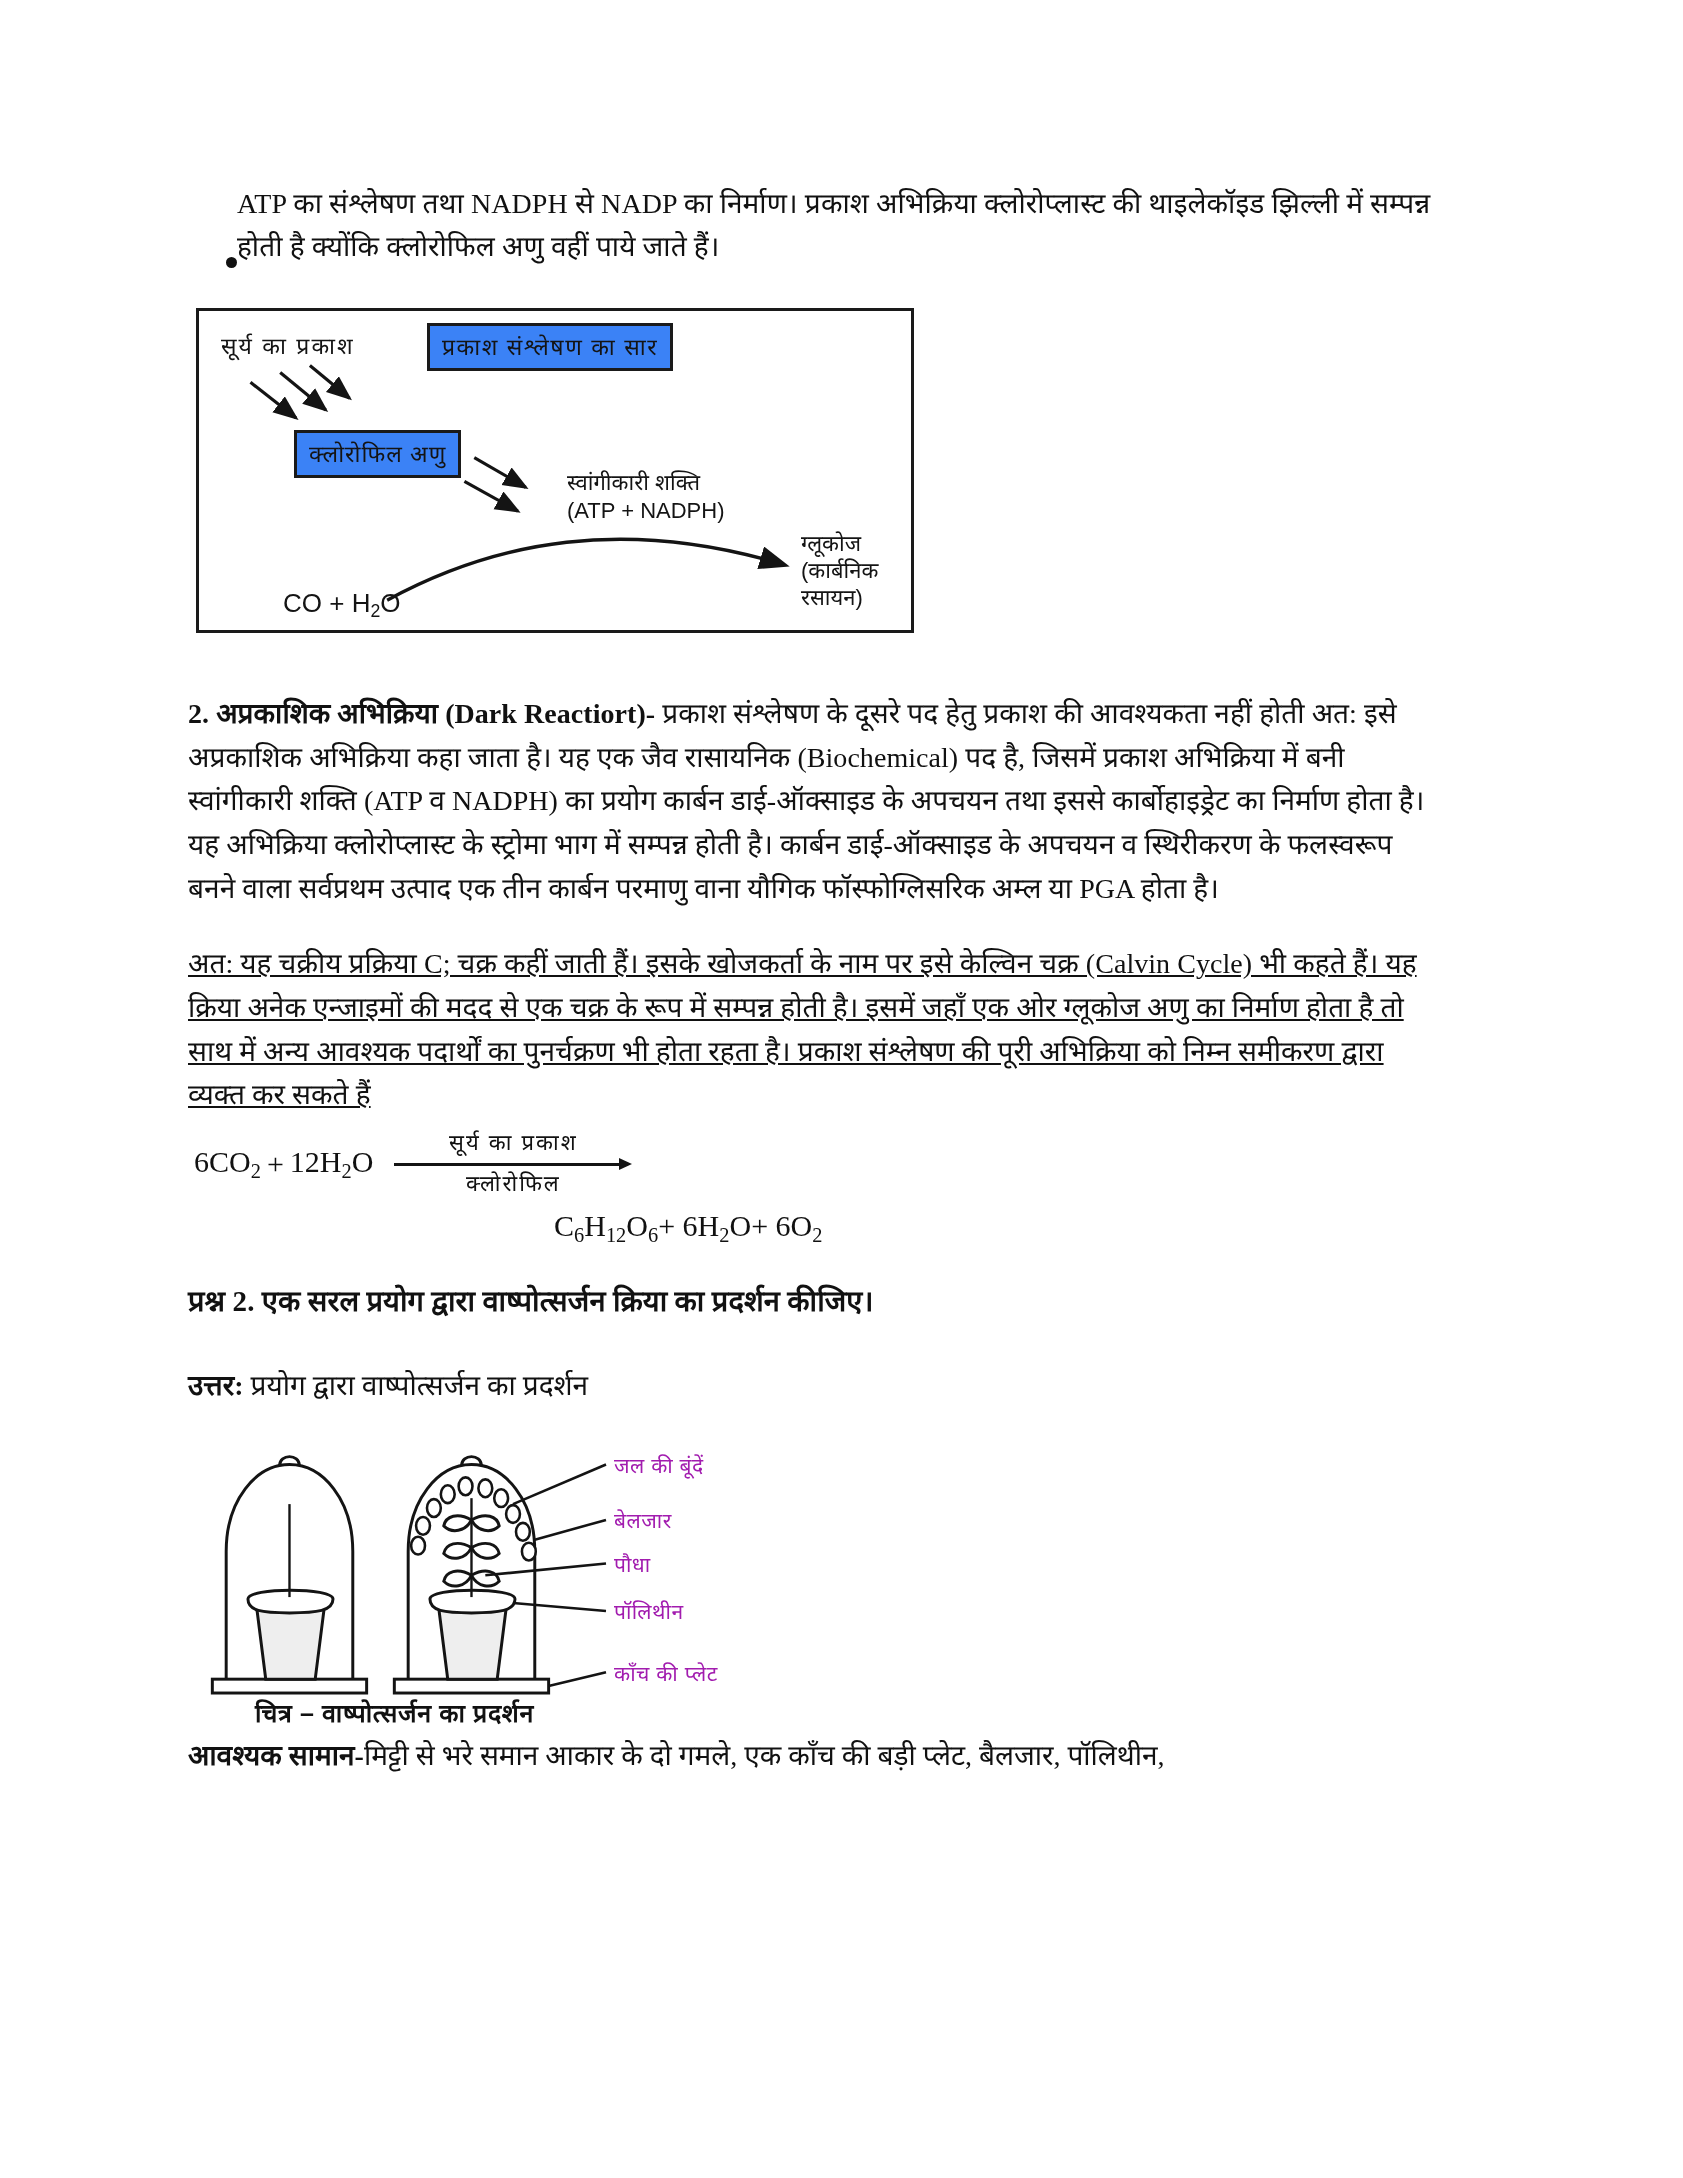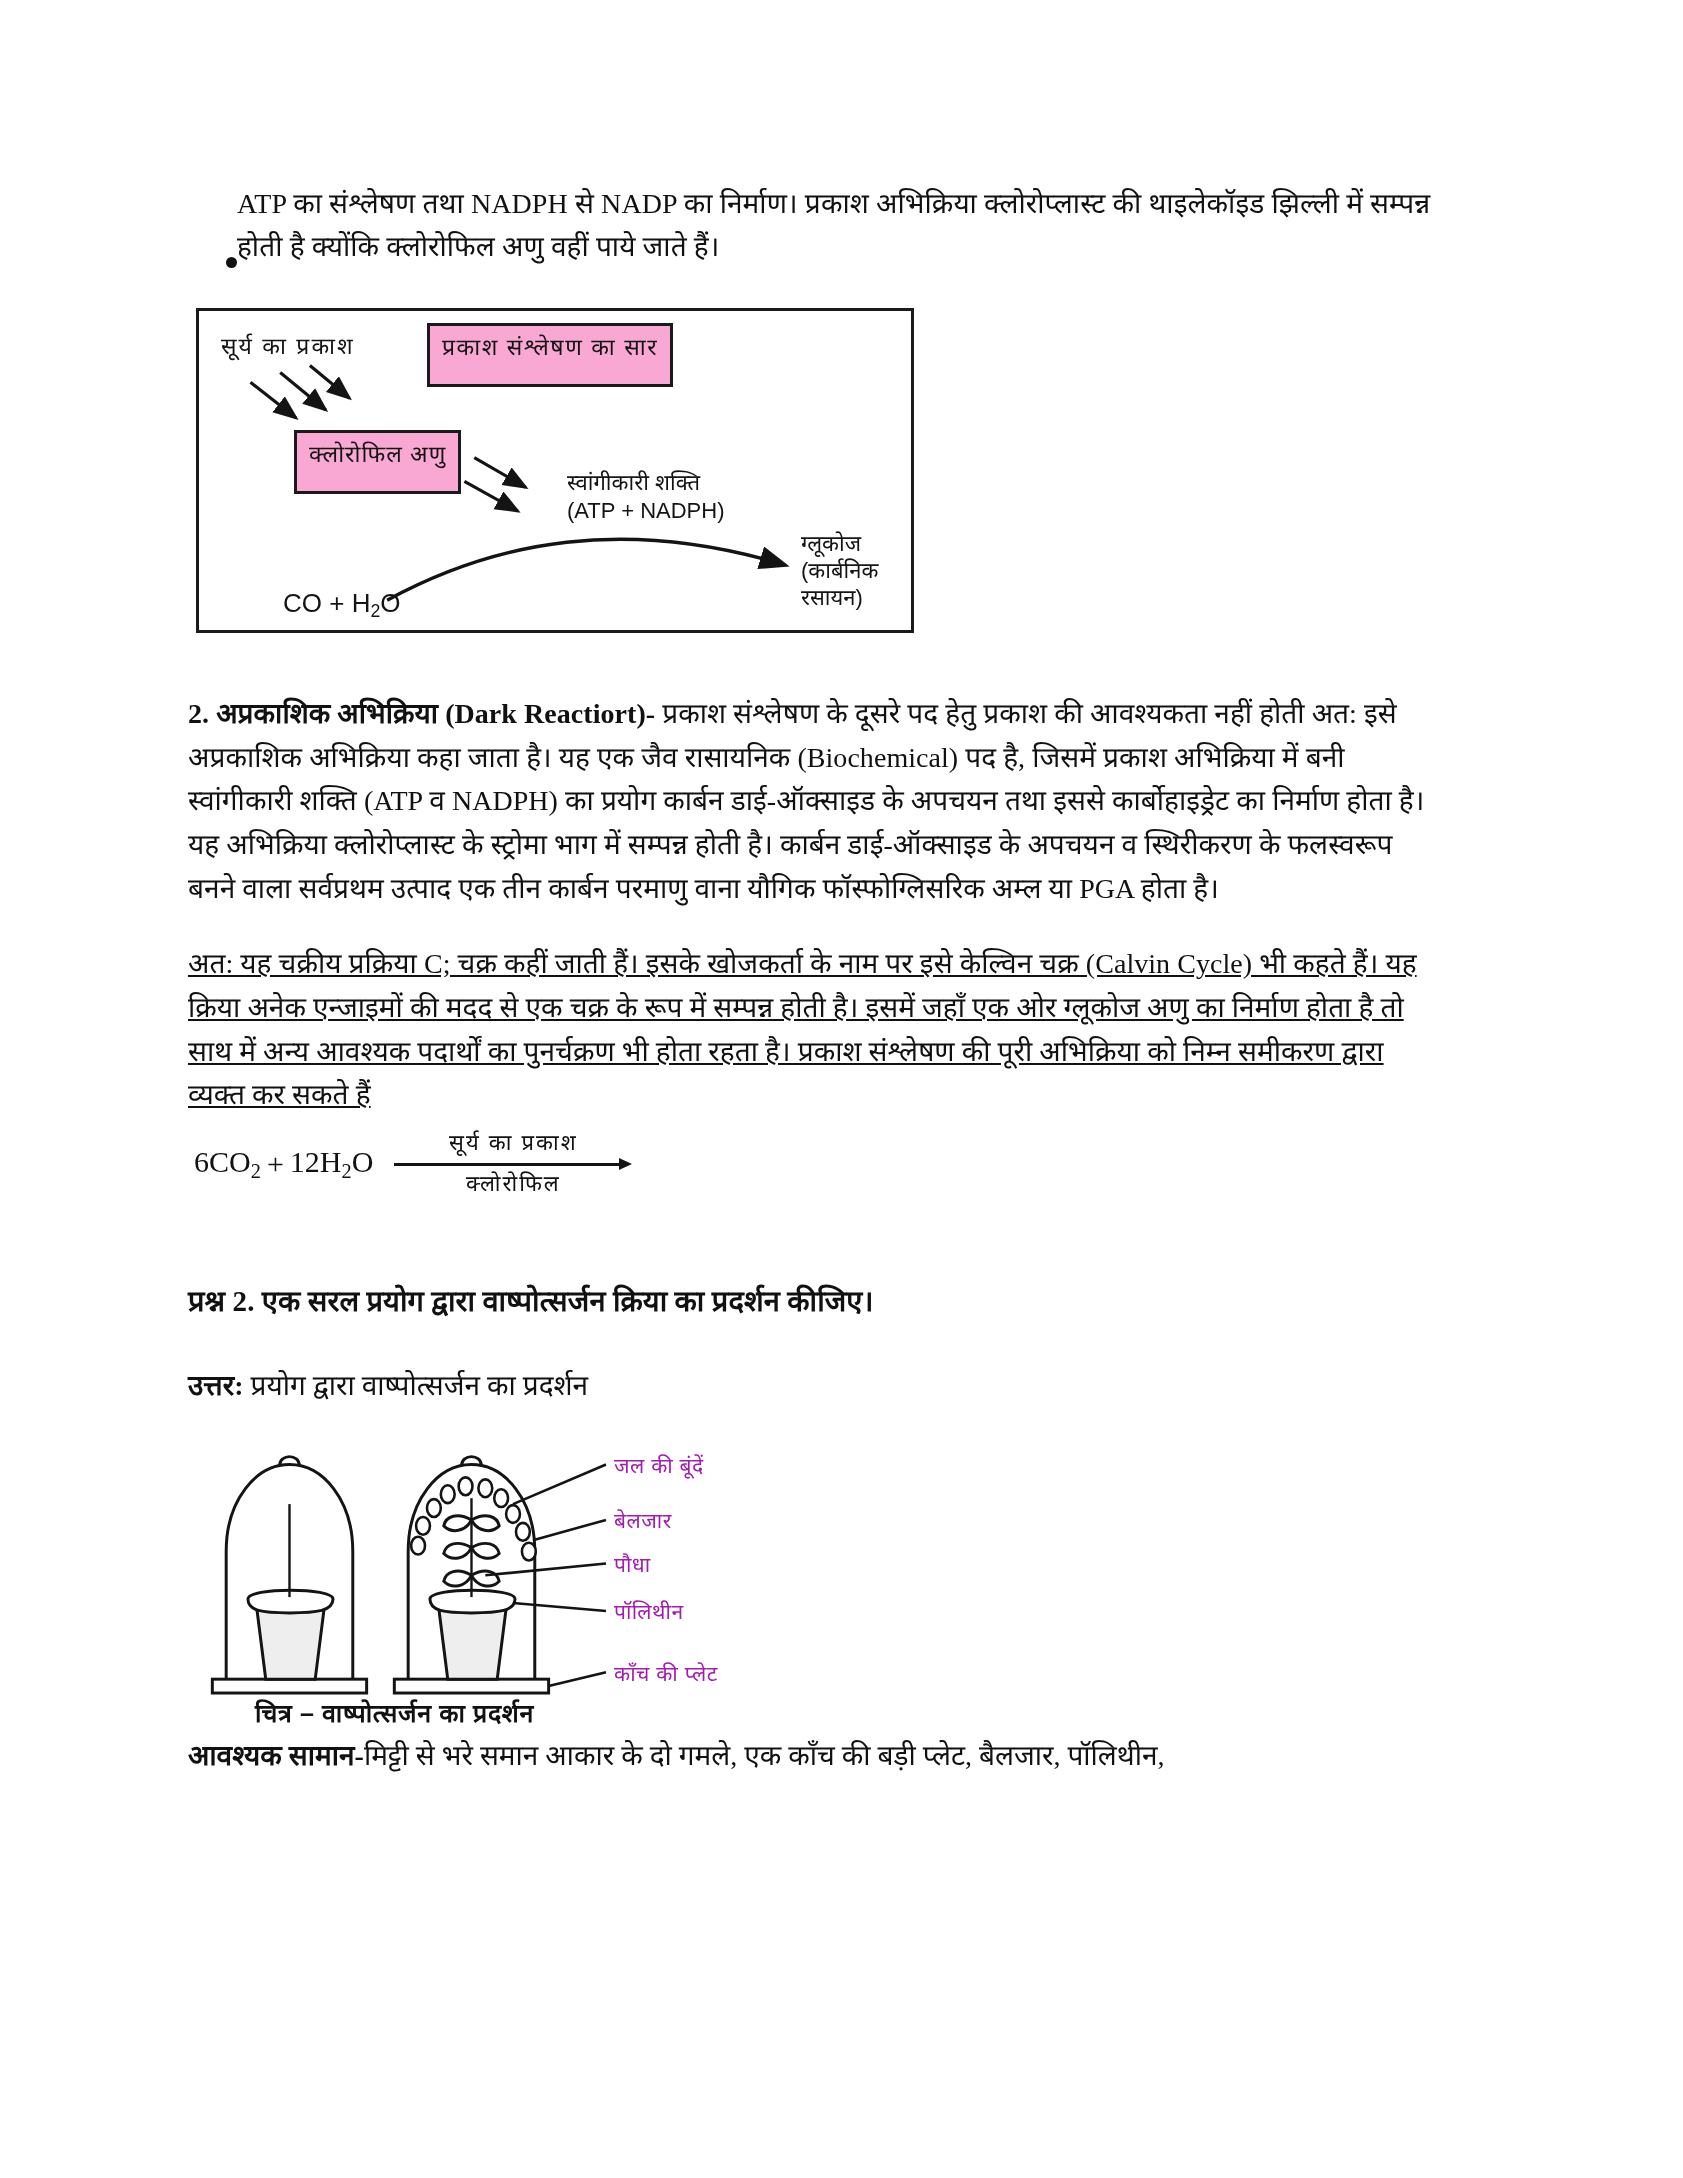--- a/index.html
+++ b/index.html
@@ -66,22 +66,22 @@
     background: #fff;
   }
   .fig1 .lbl {
     position: absolute;
     font-family: "Liberation Sans", "DejaVu Sans", sans-serif;
     color: #141414;
     white-space: nowrap;
   }
   .boxed {
     border: 3px solid #1a1a1a;
-    padding: 4px 12px 22px 12px;
-    background: #f9a8d4;
+    padding: 4px 12px 6px 12px;
+    background: #3b82f6;
   }
   .f1-sun      { left: 22px;  top: 18px;  font-size: 23px; letter-spacing: 2px; }
   .f1-title    { left: 228px; top: 12px;  font-size: 23px; letter-spacing: 1.5px; }
   .f1-chloro   { left: 95px;  top: 119px; font-size: 23px; letter-spacing: 1px; }
   .f1-power    { left: 368px; top: 158px; font-size: 22px; line-height: 1.26; text-align: left; }
   .f1-co2      { left: 84px;  top: 277px; font-size: 26px; }
   .f1-glucose  { left: 602px; top: 220px; font-size: 22px; line-height: 1.22; }
   .f1-svg      { position: absolute; left: 0; top: 0; }
   sub { font-size: 0.68em; vertical-align: -0.28em; }
 
@@ -258,20 +258,21 @@
       <div class="eq-line1">
         <span><span>6CO</span><sub>2</sub></span>
         <span>+</span>
         <span><span>12H</span><sub>2</sub><span>O</span></span>
         <span class="eq-arrow-col">
           <span class="eq-over">सूर्य का प्रकाश</span>
           <span class="eq-arrow"></span>
           <span class="eq-under">क्लोरोफिल</span>
         </span>
       </div>
+      <div class="eq-line2"><span>C</span><sub>6</sub><span>H</span><sub>12</sub><span>O</span><sub>6</sub><span>+ 6H</span><sub>2</sub><span>O</span><span>+ 6O</span><sub>2</sub></div>
     </div>
 
     <div class="q-head">प्रश्न 2. एक सरल प्रयोग द्वारा वाष्पोत्सर्जन क्रिया का प्रदर्शन कीजिए।</div>
 
     <div class="ans-line"><span class="b">उत्तर:</span><span> प्रयोग द्वारा वाष्पोत्सर्जन का प्रदर्शन</span></div>
 
     <div class="fig2-wrap">
       <div class="fig2">
         <svg width="634" height="272" viewBox="0 0 640 275">
           <g stroke="#141414" fill="none" stroke-width="3">

